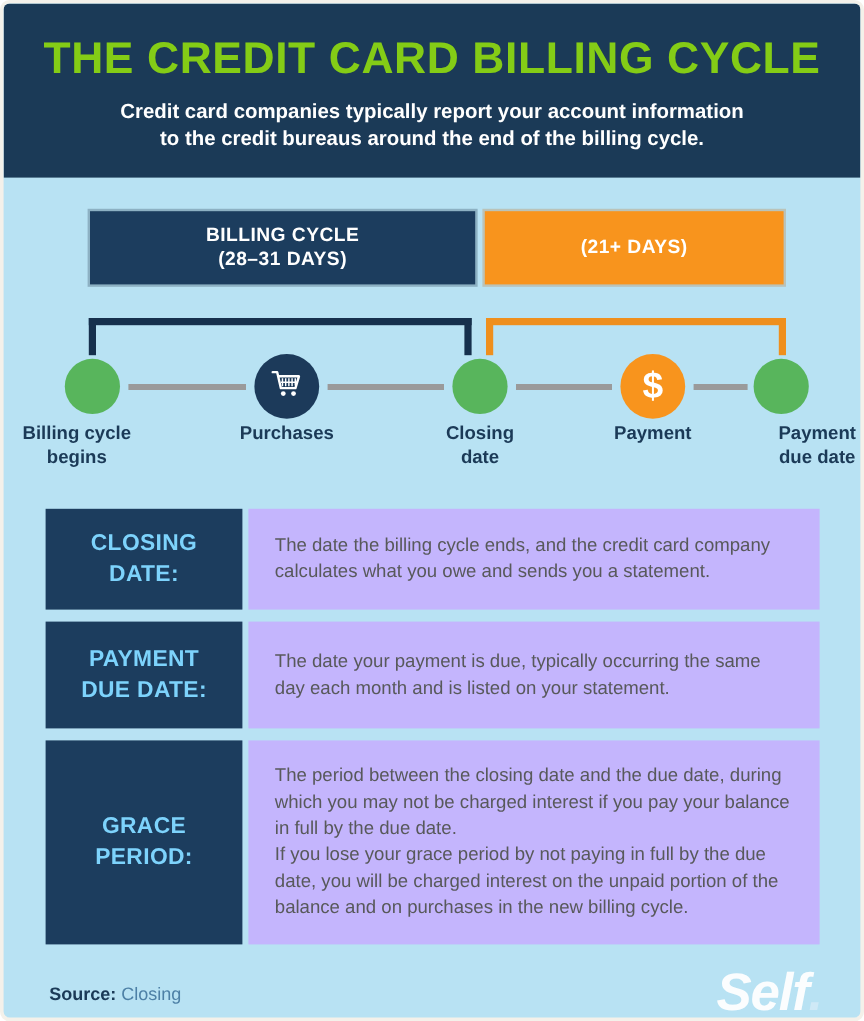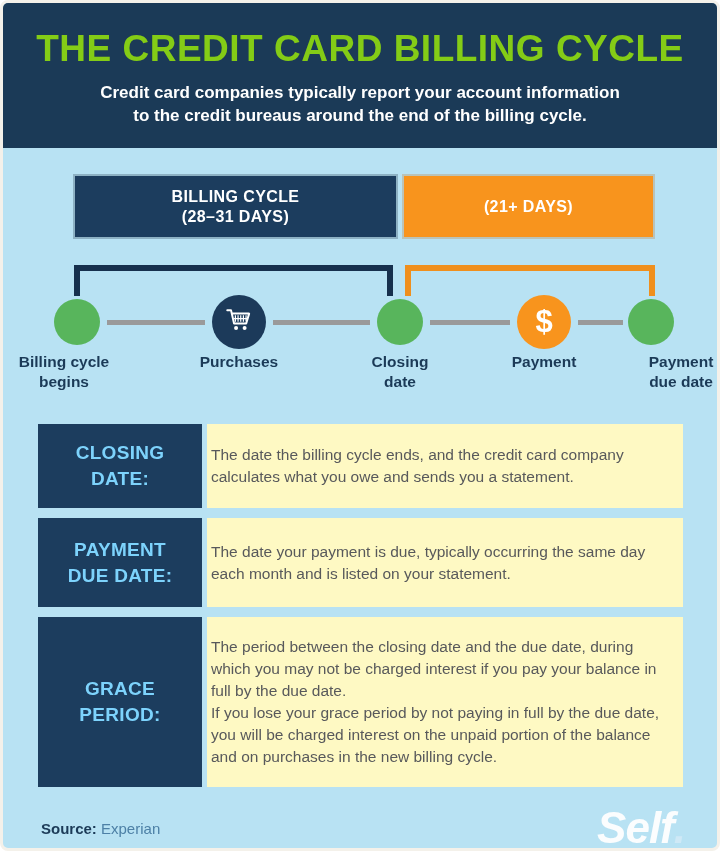--- a/index.html
+++ b/index.html
@@ -136,25 +136,25 @@
     letter-spacing: 0.3px;
     display: flex;
     align-items: center;
     justify-content: center;
     text-align: center;
     padding: 10px 22px;
   }
   .desc {
     flex: 1;
     margin-left: 5px;
-    background: #fef9c3;
+    background: #c4b5fd;
     color: #58595b;
     font-size: 15.5px;
     line-height: 1.42;
-    padding: 13px 20px 13px 4px;
+    padding: 13px 20px 13px 22px;
     display: flex;
     flex-direction: column;
     justify-content: center;
   }
   .desc p { margin: 0; }
   .row-1 .desc, .row-1 .term { min-height: 84px; }
   .row-2 .desc, .row-2 .term { min-height: 89px; }
   .row-3 .desc, .row-3 .term { min-height: 170px; }
 
   
@@ -257,20 +257,20 @@
       <div class="term">GRACE PERIOD:</div>
       <div class="desc">
         <p>The period between the closing date and the due date, during which you may not be charged interest if you pay your balance in full by the due date.</p>
         <p>If you lose your grace period by not paying in full by the due date, you will be charged interest on the unpaid portion of the balance and on purchases in the new billing cycle.</p>
       </div>
     </div>
   </div>
 
   <div class="footer">
     <div class="source">
-      <strong>Source:</strong><span> Experian</span>
+      <strong>Source:</strong><span> Closing</span>
     </div>
     <div class="logo">
       <span>Self</span><span class="logo-dot">.</span>
     </div>
   </div>
 
 </div>
 
 </body></html>

